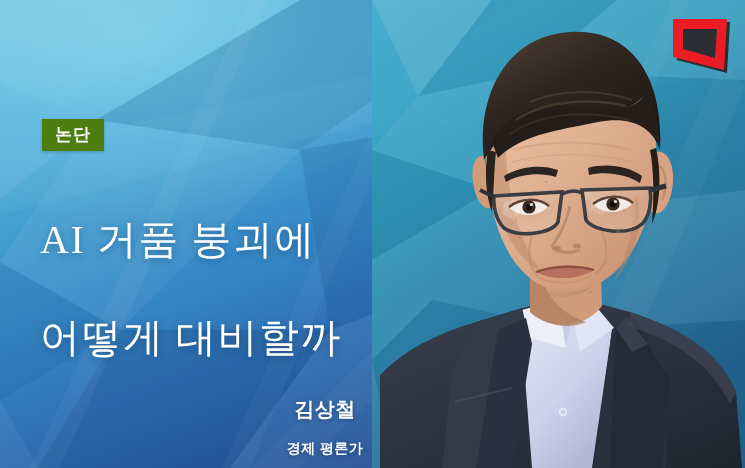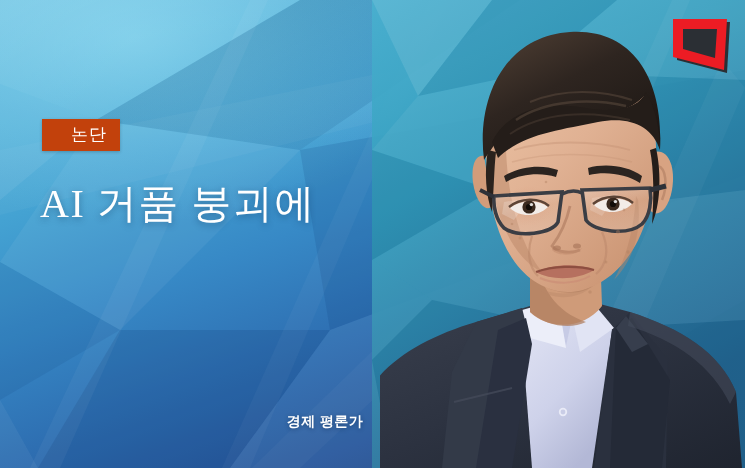--- a/index.html
+++ b/index.html
@@ -51,42 +51,42 @@
   .portrait-field{
     position:absolute;
     left:372px;top:0;width:373px;height:468px;
     overflow:hidden;
   }
   .portrait-field svg{display:block;width:373px;height:468px;}
 
   
   #badge{
     position:absolute;left:42px;top:119px;
-    background:#c2410c;
+    background:#4d7c0f;
     color:#ffffff;
-    font-size:17px;font-weight:400;
+    font-size:17px;font-weight:700;
     letter-spacing:1px;
-    padding:7px 13px 8px 29px;
+    padding:7px 13px 8px 13px;
     line-height:1;
     box-shadow:0 1px 3px rgba(0,0,0,.22);
   }
 
   
   #headline{
     position:absolute;left:40px;top:173px;
     width:420px;
     color:#ffffff;
     font-family:"Liberation Serif","DejaVu Serif",serif;
     font-size:40px;
     font-weight:400;
     line-height:1.55;
     letter-spacing:1.5px;
     text-shadow:0 2px 7px rgba(10,40,80,.40);
   }
-  #headline .ln{display:block;white-space:nowrap;}
+  #headline .ln{display:block;white-space:nowrap;margin-top:36px;}
 
   
   #byline{
     position:absolute;left:0;top:396px;width:650px;
     text-align:center;color:#ffffff;
   }
   #byline .nm{
     display:block;font-size:20px;font-weight:700;letter-spacing:.5px;
     text-shadow:0 1px 4px rgba(8,30,66,.45);
   }
@@ -378,23 +378,25 @@
 
       <path d="M 134,150 C 166,140 214,140 250,150" stroke="#c08f70" stroke-width="1.8" fill="none" opacity=".38"></path>
       <path d="M 132,162 C 166,152 216,152 252,162" stroke="#c08f70" stroke-width="1.6" fill="none" opacity=".30"></path>
     </svg>
   </div>
 
   <div id="badge">논단</div>
 
   <div id="headline">
     <span class="ln">AI 거품 붕괴에</span>
+    <span class="ln">어떻게 대비할까</span>
   </div>
 
   <div id="byline">
+    <span class="nm">김상철</span>
     <span class="rl">경제 평론가</span>
   </div>
 
   <div id="logo">
     <svg viewBox="0 0 64 60" xmlns="http://www.w3.org/2000/svg">
 
       <path d="M 7,4 L 60,4 L 57,55 L 7,42 Z" fill="#2b2f34"></path>
 
       <path d="M 3,1 L 57,1 L 54,52 L 3,39 Z
                M 13,11 L 47,11 L 45,40 L 13,31 Z" fill="#ec1c24" fill-rule="evenodd"></path>

